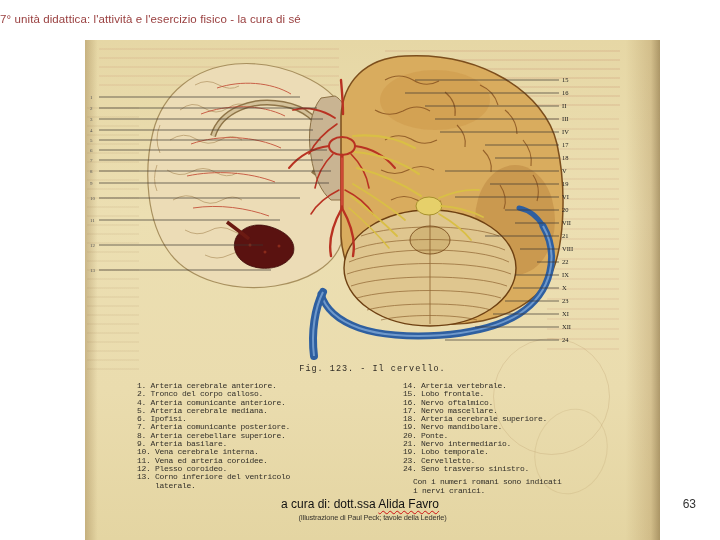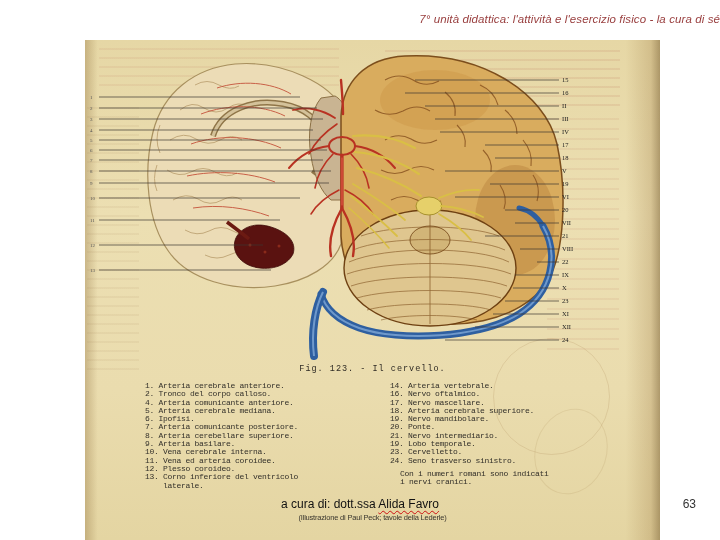--- a/index.html
+++ b/index.html
@@ -3,22 +3,22 @@
 <meta charset="utf-8">
 <style>
   html,body{margin:0;padding:0;}
   body{
     width:720px;height:540px;position:relative;overflow:hidden;
     background:#ffffff;
     font-family:"Liberation Sans",sans-serif;
   }
   .slide{position:absolute;inset:0;}
   .slide-title{
-    position:absolute;top:13px;left:0;width:720px;text-align:right;
-    font-style:italic;font-size:11.5px;color:#9a4040;letter-spacing:0.1px;
+    position:absolute;top:13px;left:0;width:720px;text-align:left;
+    font-size:11.5px;color:#9a4040;letter-spacing:0.1px;
   }
   .scan{
     position:absolute;left:85px;top:40px;width:543px;height:500px;
     background:
       linear-gradient(90deg, rgba(125,90,40,.30) 0, rgba(125,90,40,0) 2.2%),
       linear-gradient(270deg, rgba(100,70,25,.45) 0, rgba(140,100,45,.22) 1.6%, rgba(140,100,45,0) 6%),
       linear-gradient(180deg, #e6d7a5 0%, #ecdfb2 35%, #eadcae 70%, #e4d5a2 100%);
     padding-left: 32px;
   }
   .figure-svg{position:absolute;left:0;top:0;}
@@ -27,23 +27,23 @@
   .g1{left:300px;top:6px;width:235px;height:60px;background:repeating-linear-gradient(0deg, rgba(186,110,86,.14) 0 2px, transparent 2px 9px);}
   .g2{left:462px;top:72px;width:72px;height:238px;background:repeating-linear-gradient(0deg, rgba(186,110,86,.10) 0 2px, transparent 2px 10px);}
   .g3{left:2px;top:60px;width:52px;height:270px;background:repeating-linear-gradient(0deg, rgba(150,110,70,.08) 0 2px, transparent 2px 9px);}
   .doodle{position:absolute;border-radius:50%;pointer-events:none;}
   .d1{left:408px;top:298px;width:115px;height:115px;border:1px solid rgba(150,105,55,.16);}
   .d2{left:450px;top:368px;width:70px;height:85px;border:1px solid rgba(150,105,55,.13);transform:rotate(18deg);}
   .caption{
     position:absolute;left:0;top:324px;width:100%;text-align:center;
     font-family:"Liberation Mono",monospace;font-size:8.5px;letter-spacing:1px;color:#2e2a24;
   }
-  .legend{position:absolute;left:60px;top:342px;display:flex;}
+  .legend{position:absolute;left:52px;top:342px;display:flex;}
   .col-left{width:238px;}
-  .col-right{width:216px;margin-left:7px;}
+  .col-right{width:216px;margin-left:28px;}
   .legend-line{
     font-family:"Liberation Mono",monospace;font-size:8px;line-height:8.3px;
     letter-spacing:-0.3px;color:#33302a;white-space:pre;
   }
   .legend-note{margin-left:10px;}
   .note-first{margin-top:5px;}
   .credit{
     position:absolute;left:0;top:473px;width:100%;text-align:center;
     font-family:Liberation Sans, sans-serif;font-size:7.5px;letter-spacing:-0.2px;color:#3a362e;
   }
@@ -285,20 +285,21 @@
         <div class="legend-line">8. Arteria cerebellare superiore.</div>
         <div class="legend-line">9. Arteria basilare.</div>
         <div class="legend-line">10. Vena cerebrale interna.</div>
         <div class="legend-line">11. Vena ed arteria coroidee.</div>
         <div class="legend-line">12. Plesso coroideo.</div>
         <div class="legend-line">13. Corno inferiore del ventricolo</div>
         <div class="legend-line">    laterale.</div>
       </div>
       <div class="legend-col col-right">
         <div class="legend-line">14. Arteria vertebrale.</div>
+        <div class="legend-line">15. Lobo frontale.</div>
         <div class="legend-line">16. Nervo oftalmico.</div>
         <div class="legend-line">17. Nervo mascellare.</div>
         <div class="legend-line">18. Arteria cerebrale superiore.</div>
         <div class="legend-line">19. Nervo mandibolare.</div>
         <div class="legend-line">20. Ponte.</div>
         <div class="legend-line">21. Nervo intermediario.</div>
         <div class="legend-line">19. Lobo temporale.</div>
         <div class="legend-line">23. Cervelletto.</div>
         <div class="legend-line">24. Seno trasverso sinistro.</div>
         <div class="legend-line legend-note note-first">Con i numeri romani sono indicati</div>

